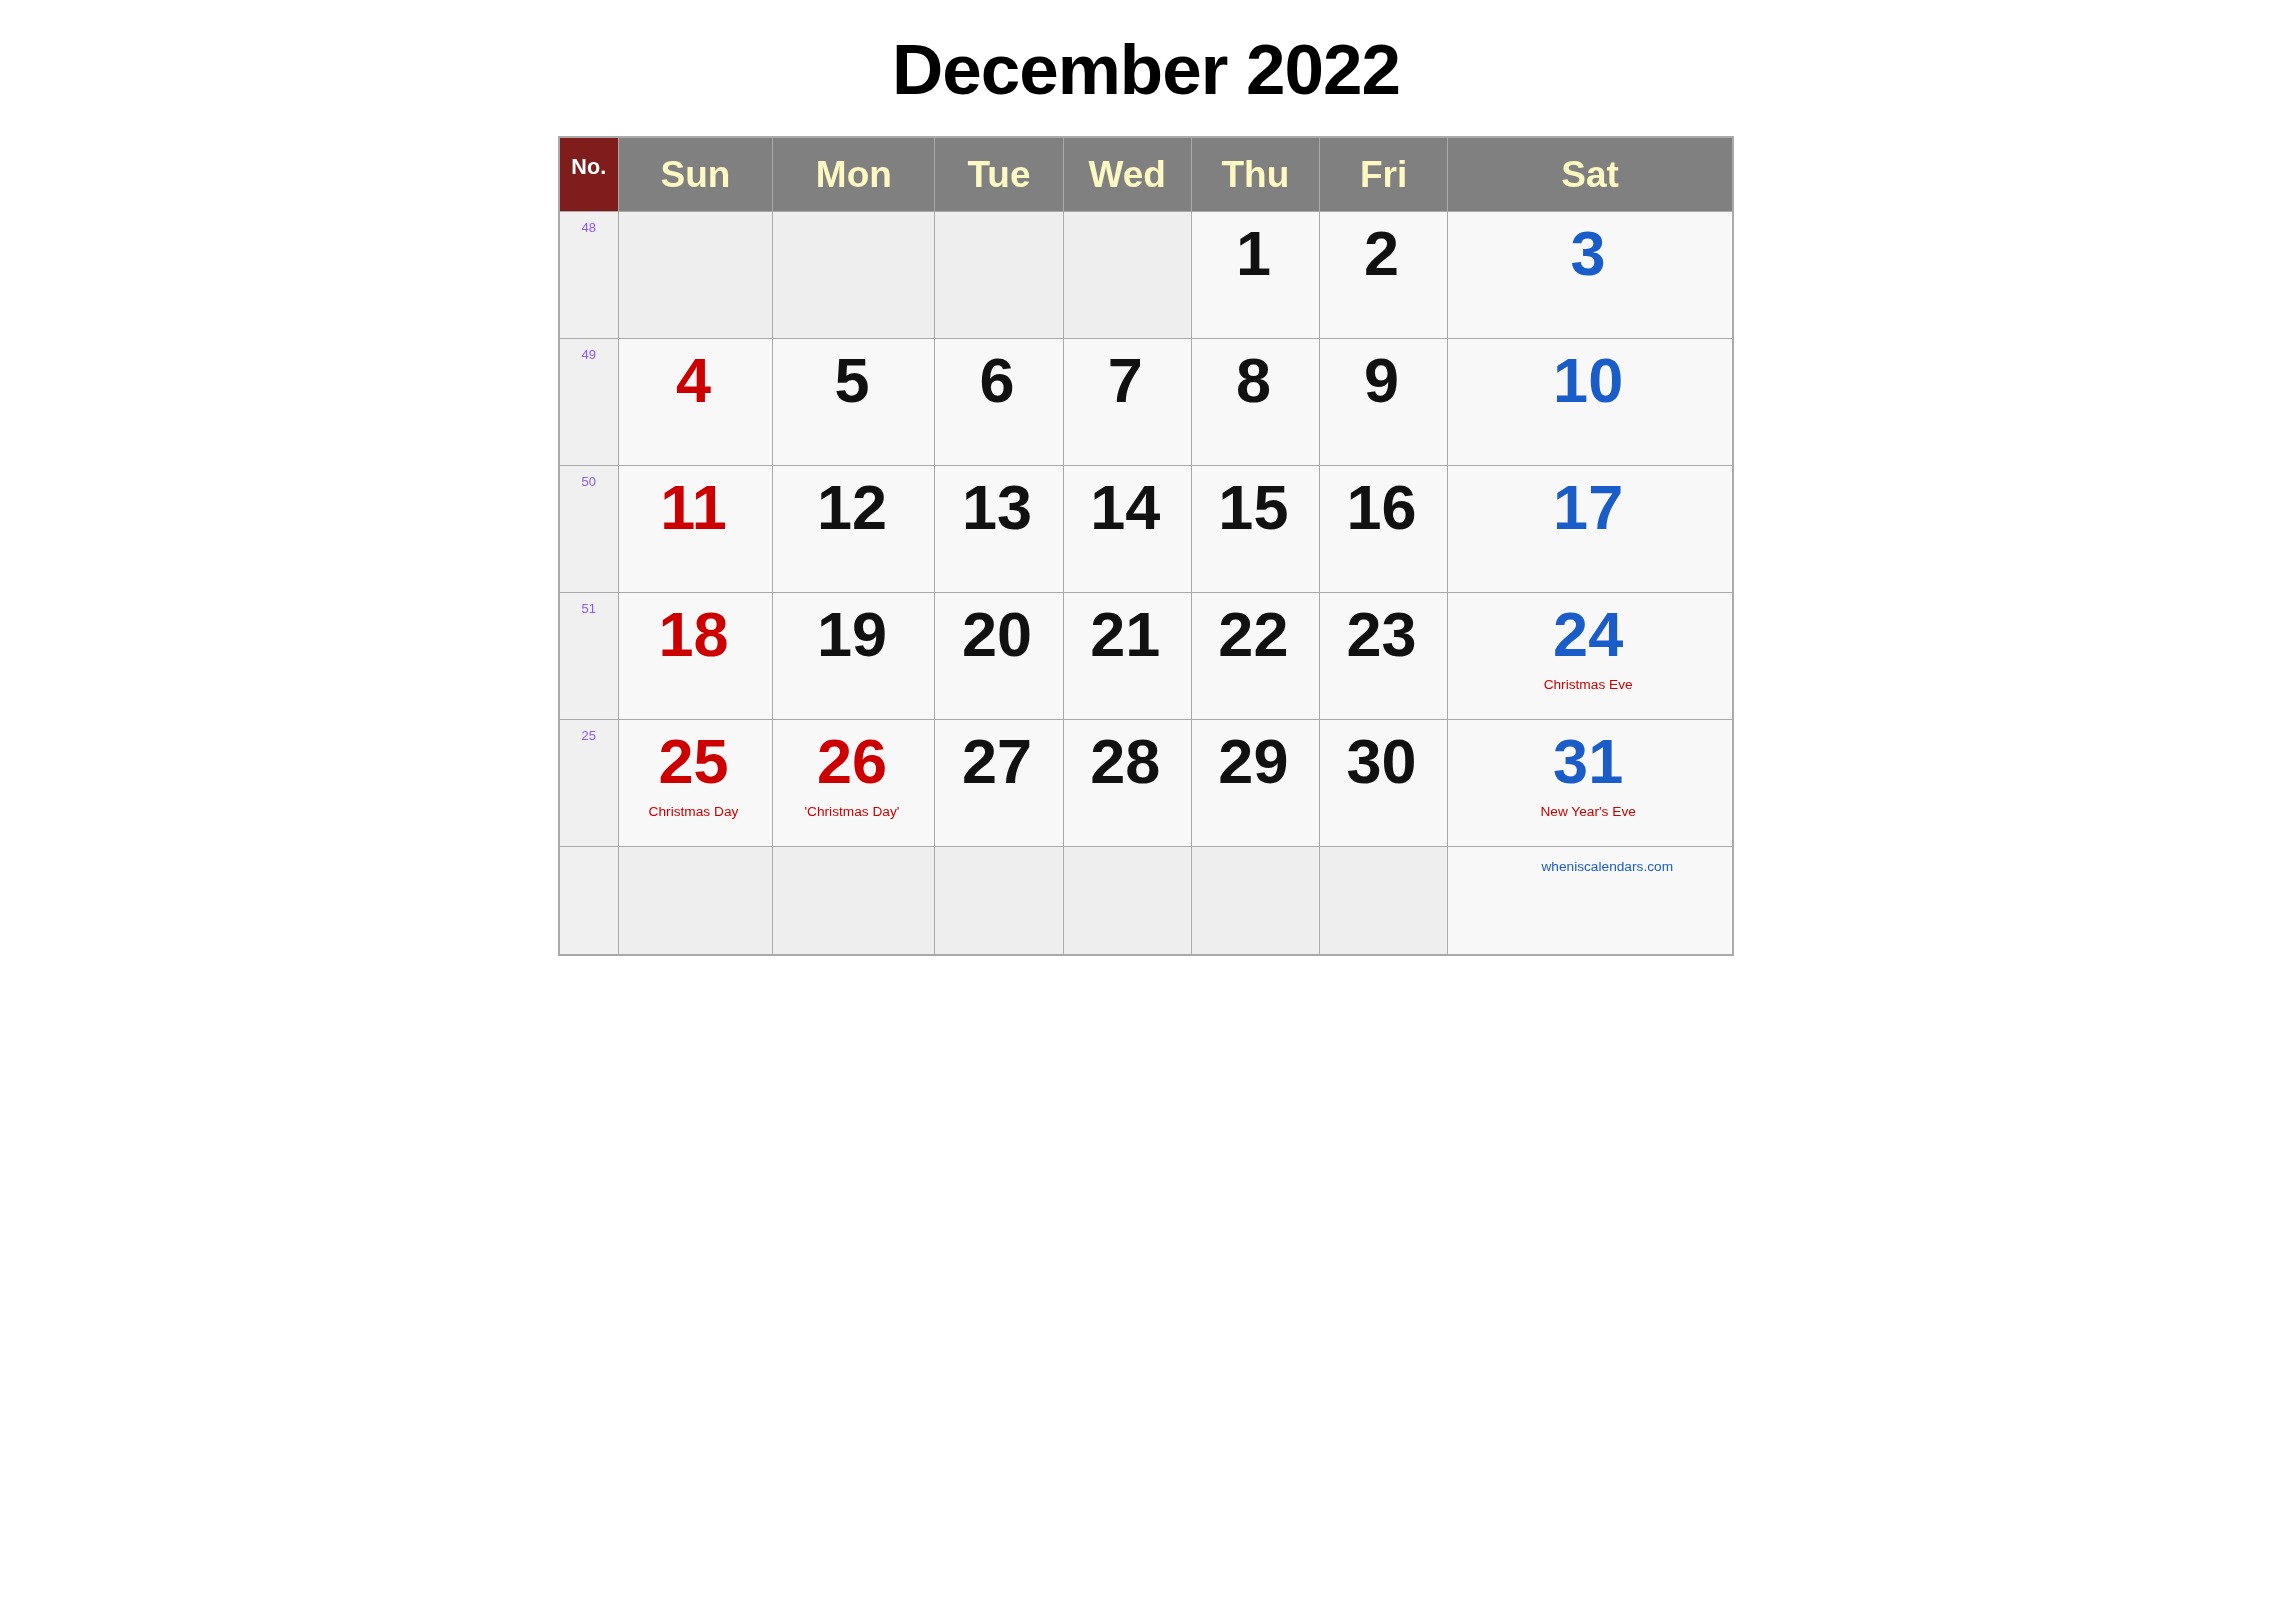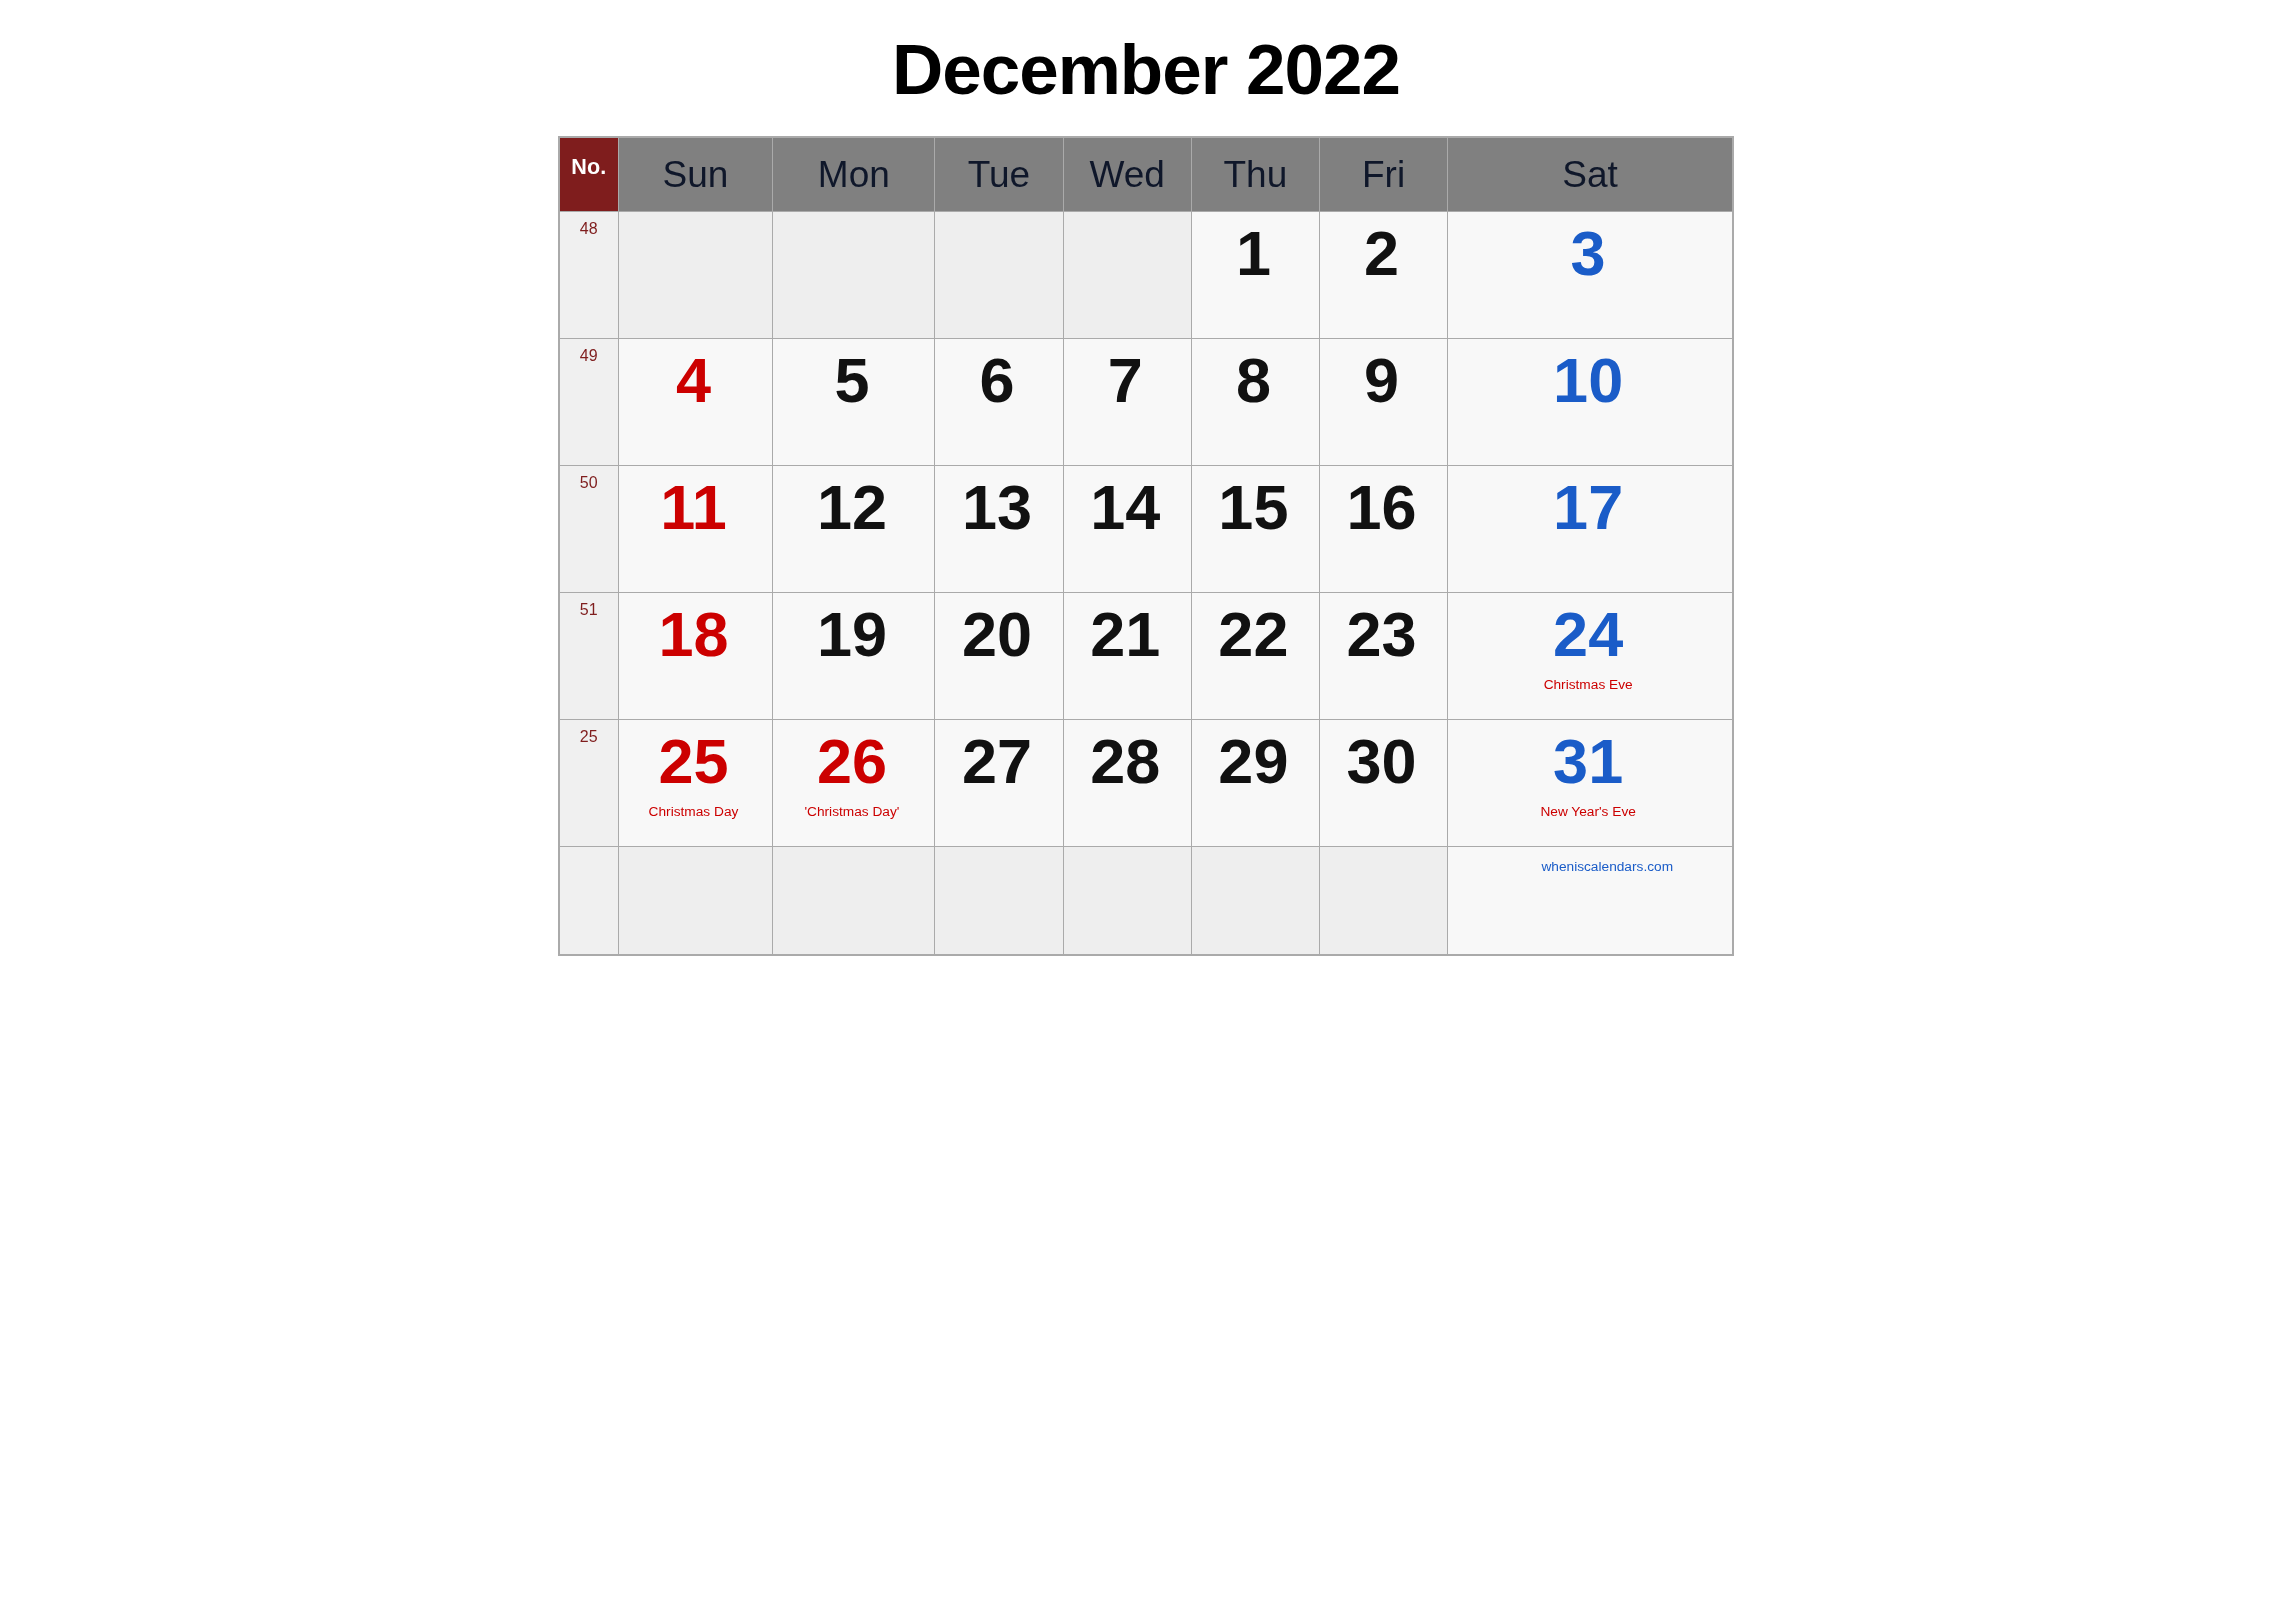--- a/index.html
+++ b/index.html
@@ -41,38 +41,38 @@
     .calendar-table th,
     .calendar-table td {
       border: 1px solid #aaaaaa;
       text-align: center;
       vertical-align: top;
     }
 
     
     .header-row th {
       background-color: #808080;
-      color: #0f172a;
+      color: #fef9c3;
       font-size: 37px;
-      font-weight: 400;
+      font-weight: 700;
       padding: 15.7px 7.8px;
     }
 
     .header-row th.no-col {
       font-size: 21.6px;
       font-weight: 700;
       background-color: #7f1d1d;
       color: #ffffff;
       width: 59px;
     }
 
     
     .week-num {
-      font-size: 16px;
-      color: #7f1d1d;
+      font-size: 13px;
+      color: #8b5cf6;
       font-weight: 400;
       background-color: #f0f0f0;
       padding: 7.8px 3.9px;
       vertical-align: middle;
       width: 59px;
     }
 
     
     .day-cell {
       height: 127px;

